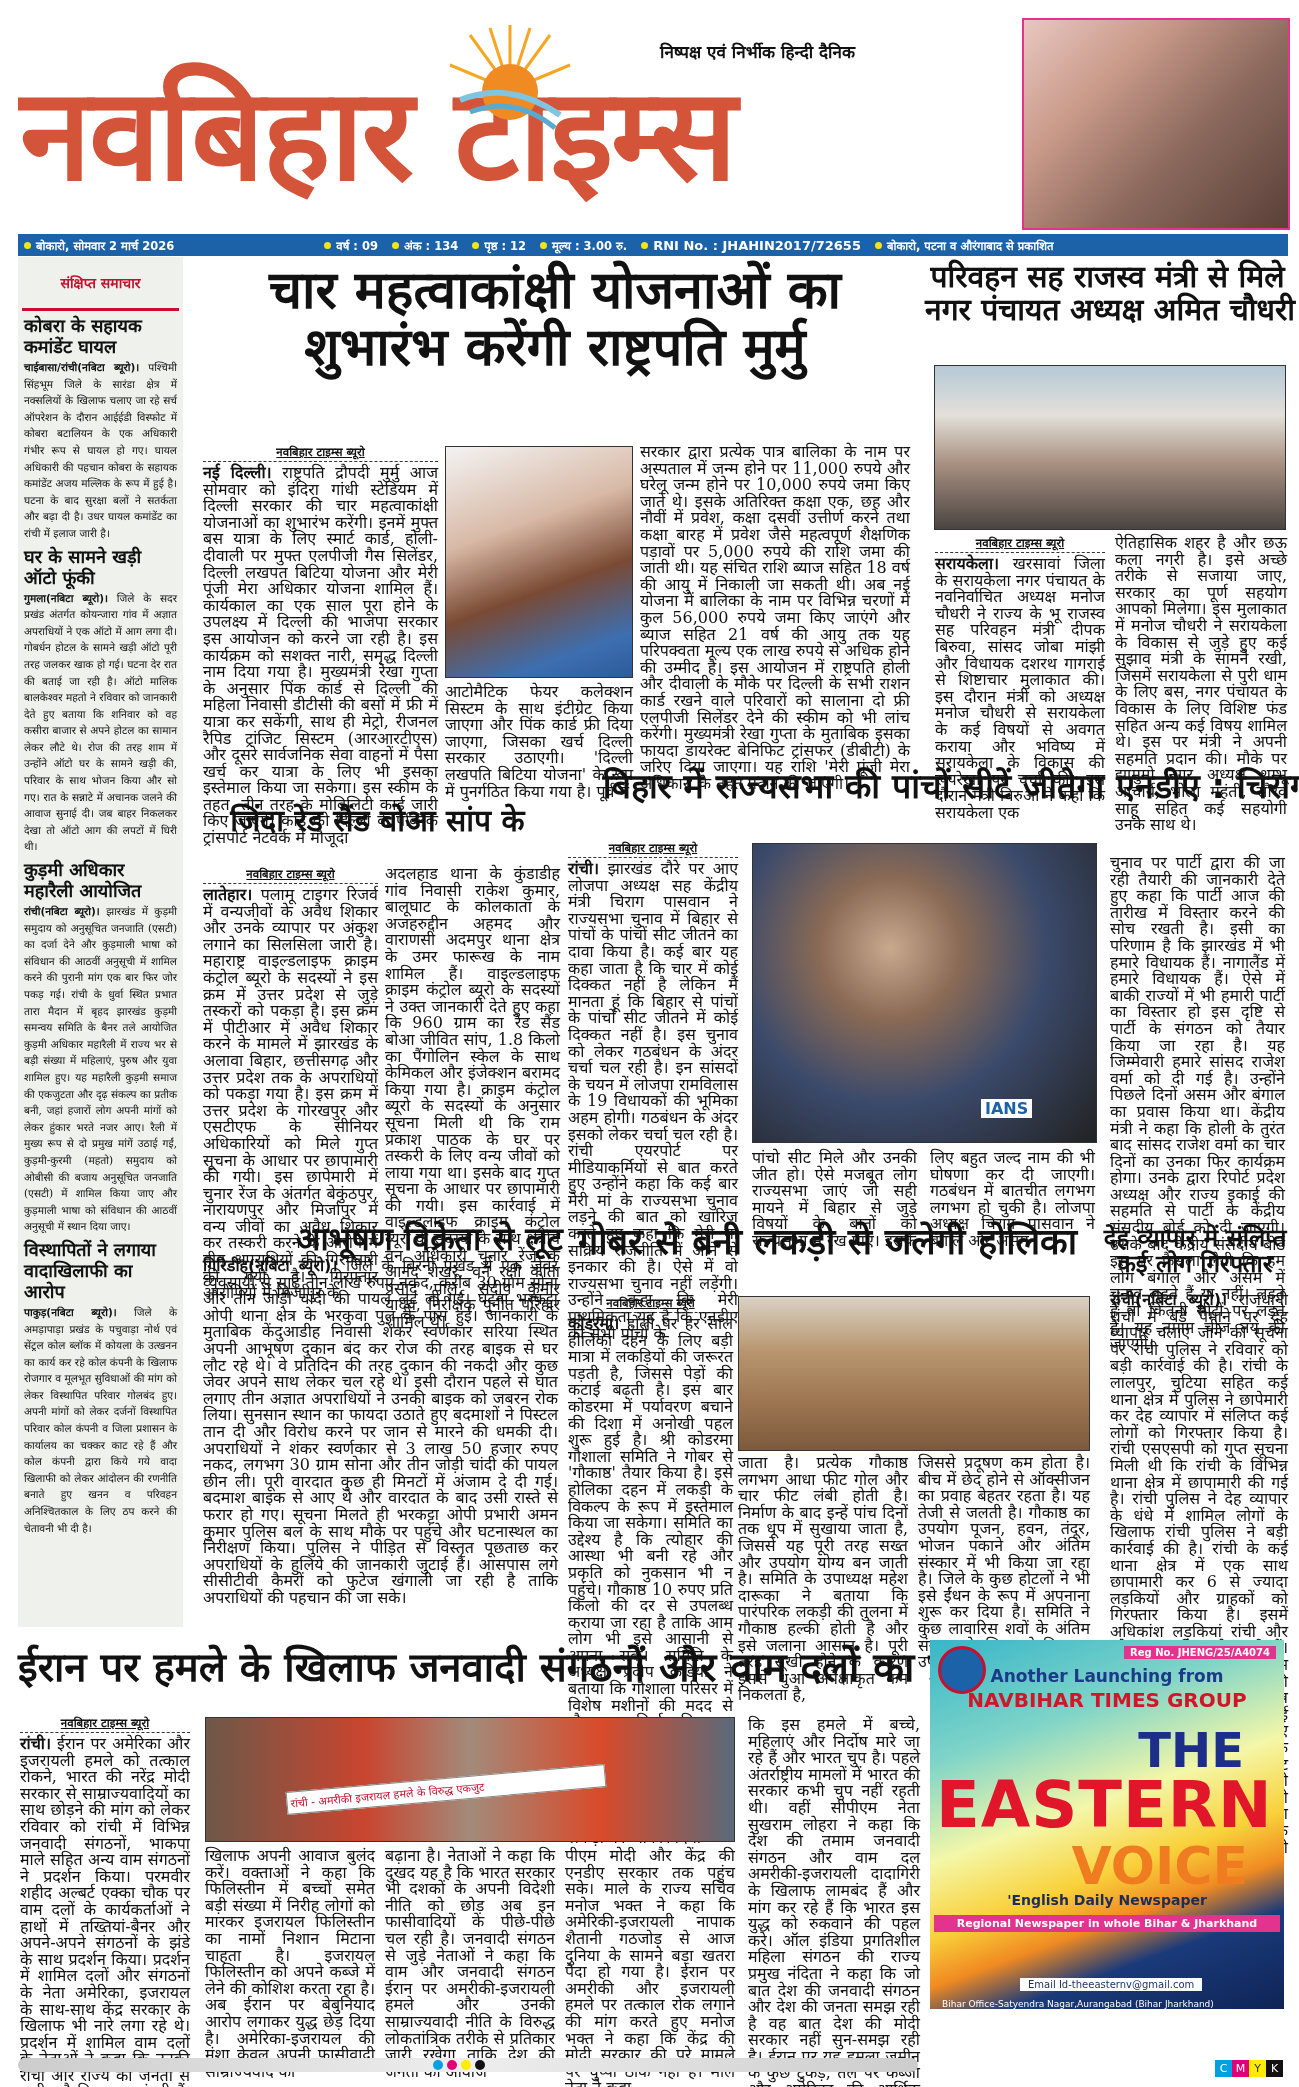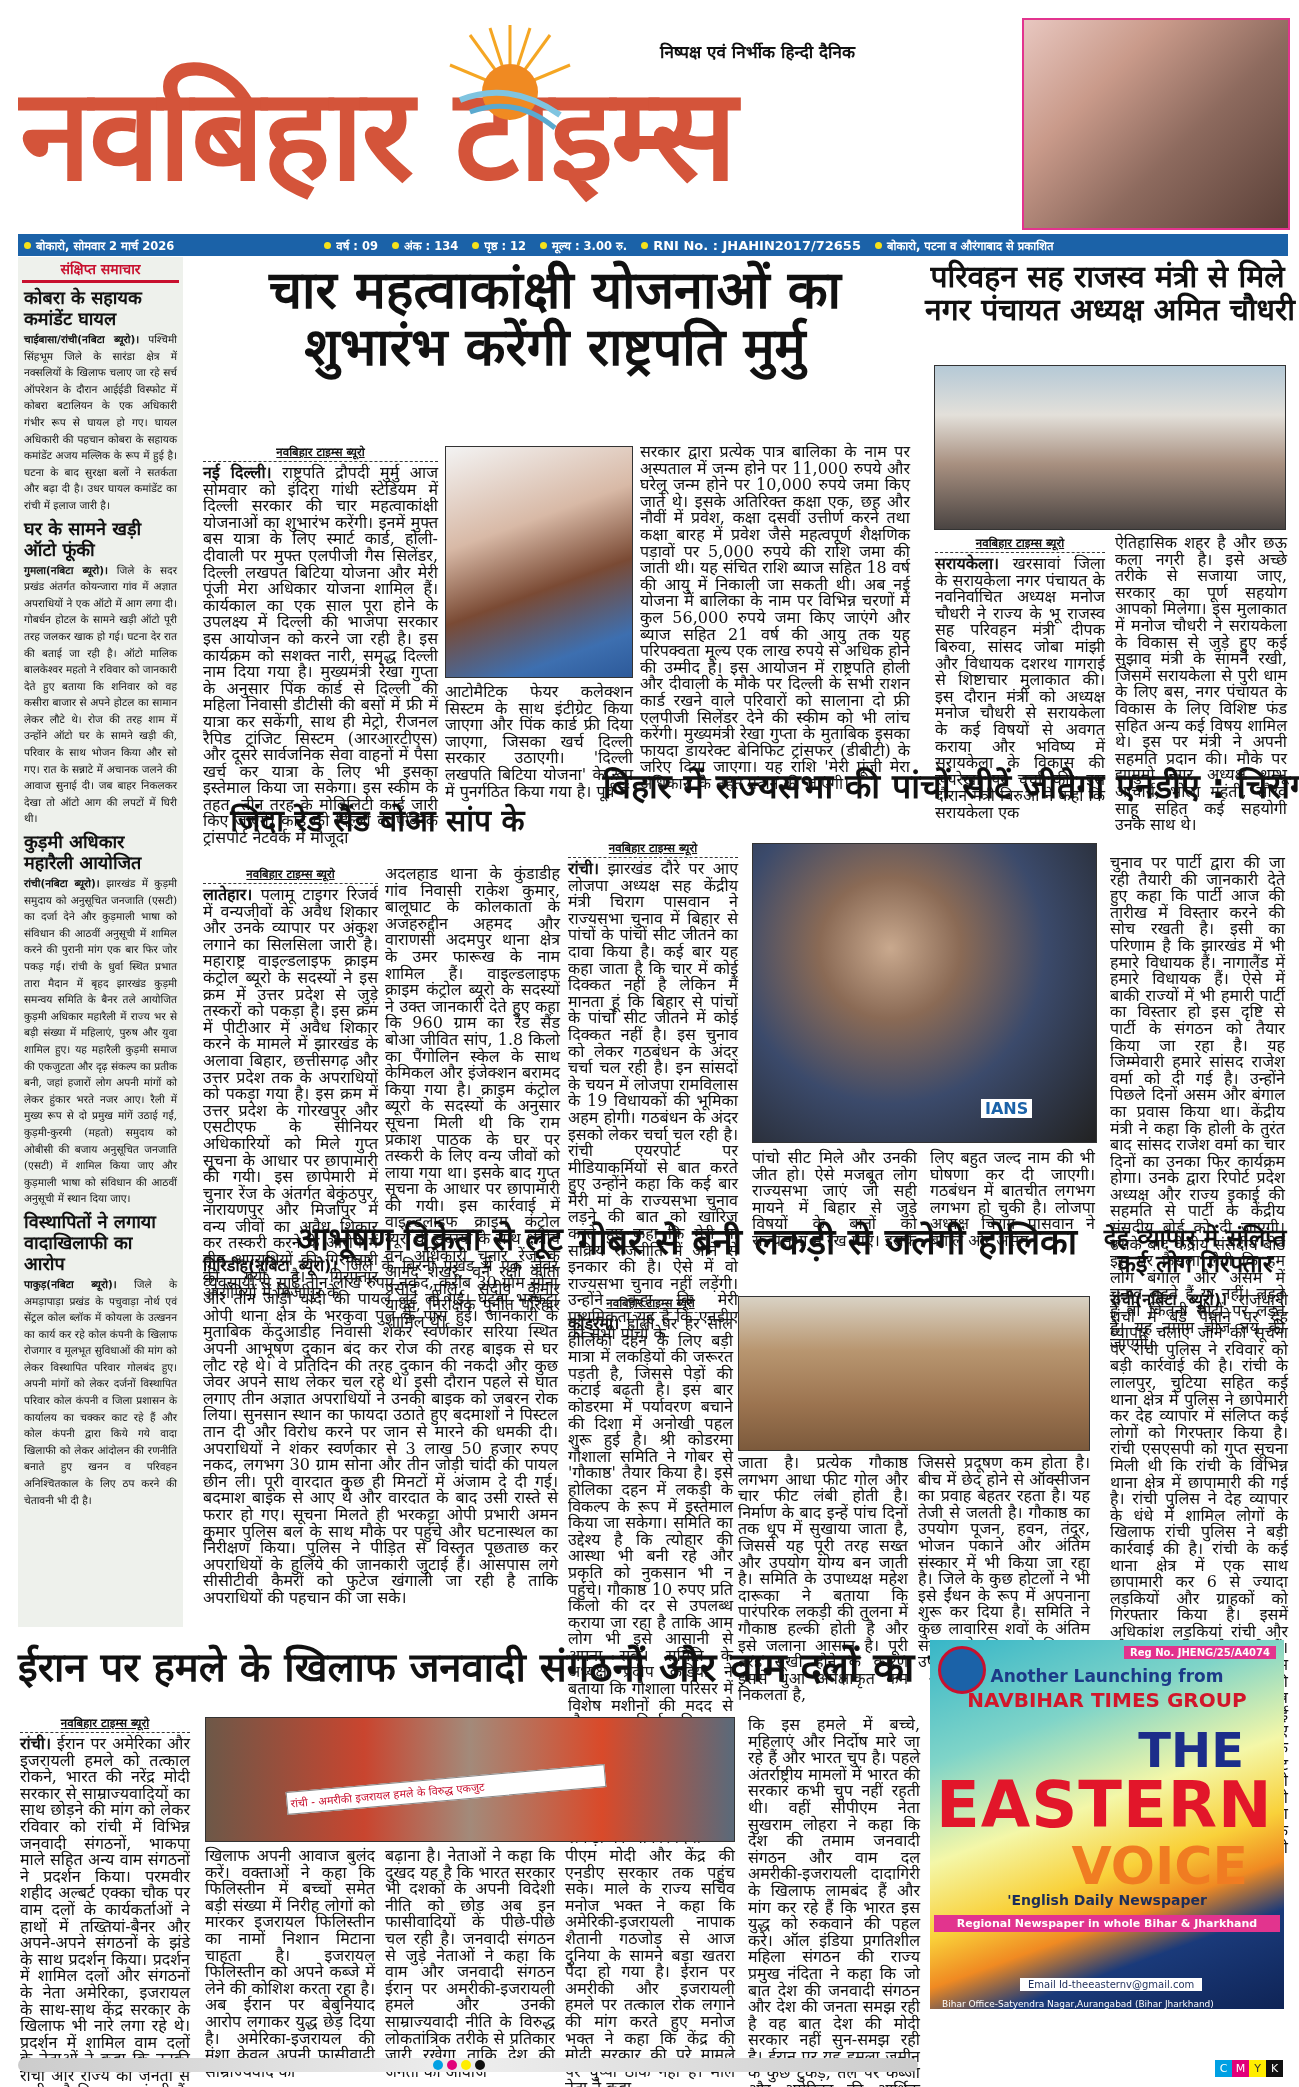--- a/index.html
+++ b/index.html
@@ -8,21 +8,21 @@
 .masthead-title{left:20px;top:40px;width:1000px;height:190px;font-family:"DejaVu Sans",sans-serif;font-weight:bold;font-size:128px;color:#d4543a;letter-spacing:-2px;line-height:190px;white-space:nowrap}
 .sun{left:440px;top:20px;width:140px;height:120px}
 .tagline{left:660px;top:40px;font-family:"DejaVu Sans",sans-serif;font-weight:bold;font-size:17px;color:#111}
 .top-photo{left:1022px;top:18px;width:268px;height:212px;border:2px solid #e2348e;background:linear-gradient(135deg,#e8c7c0 0%,#c99a8a 30%,#8d6a5e 60%,#5a4038 100%)}
 .top-photo-caption{left:1020px;top:232px;width:272px;font-size:11px;color:#c8102e;text-align:center;font-family:"DejaVu Sans",sans-serif}
 .infobar{left:18px;top:234px;width:1270px;height:22px;background:#1b62a8;color:#fff;font-family:"DejaVu Sans",sans-serif;font-size:11.5px;font-weight:bold;display:flex;align-items:center;gap:0;padding:0 6px}
 .infobar .it{display:flex;align-items:center;margin-right:14px;white-space:nowrap}
 .infobar .dot{width:7px;height:7px;border-radius:50%;background:#f7e21b;margin-right:5px}
 .infobar .rni{font-size:13px}
 .left-col{left:18px;top:257px;width:165px;height:1370px;background:#eef1ec}
-.left-col .kicker{font-family:"DejaVu Sans",sans-serif;font-weight:bold;color:#c8102e;font-size:14px;text-align:center;border-bottom:3px solid #c8102e;padding:2px 0;margin:0 4px}
+.left-col .kicker{font-family:"DejaVu Sans",sans-serif;font-weight:bold;color:#c8102e;font-size:14px;text-align:center;border-bottom:3px solid #c8102e;padding:16px 0;margin:0 4px}
 .left-col h3{font-family:"DejaVu Sans",sans-serif;font-weight:bold;font-size:18px;line-height:21px;padding:4px 6px 2px;color:#111}
 .left-col p{font-size:10.5px;line-height:16.6px;padding:0 6px;text-align:justify}
 .left-col b{font-family:"DejaVu Sans",sans-serif}
 .hl{font-family:"DejaVu Sans",sans-serif;font-weight:bold;color:#111;text-align:center;line-height:1.1;white-space:nowrap}
 .bureau{font-family:"DejaVu Sans",sans-serif;font-weight:bold;font-size:11.5px;text-align:center;text-decoration:underline;border-bottom:1px dashed #333;padding-bottom:2px;margin-bottom:3px}
 .body{font-size:16px;line-height:16.6px;text-align:justify}
 .body b{font-family:"DejaVu Sans",sans-serif}
 .photo{background:#999;border:1px solid #333}
 .cmyk{display:flex;gap:4px}
 .cmyk span{width:10px;height:10px;border-radius:50%;display:inline-block}

